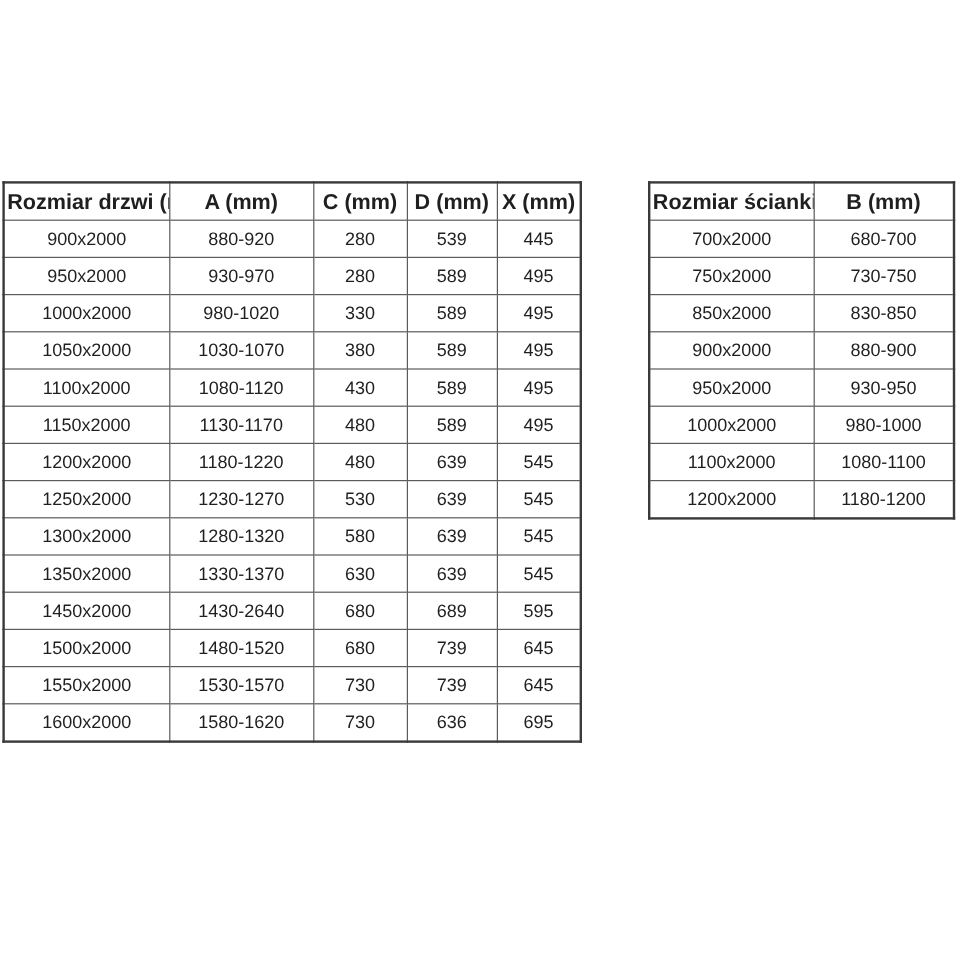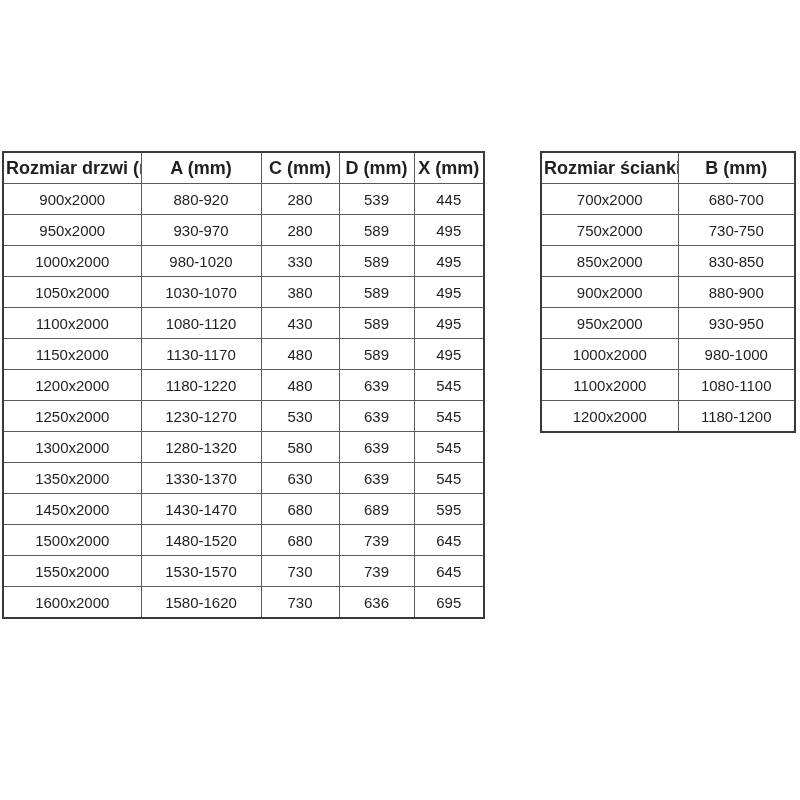--- a/index.html
+++ b/index.html
@@ -143,21 +143,21 @@
         </tr>
         <tr>
           <td>1350x2000</td>
           <td>1330-1370</td>
           <td>630</td>
           <td>639</td>
           <td>545</td>
         </tr>
         <tr>
           <td>1450x2000</td>
-          <td>1430-1470</td>
+          <td>1430-2640</td>
           <td>680</td>
           <td>689</td>
           <td>595</td>
         </tr>
         <tr>
           <td>1500x2000</td>
           <td>1480-1520</td>
           <td>680</td>
           <td>739</td>
           <td>645</td>

